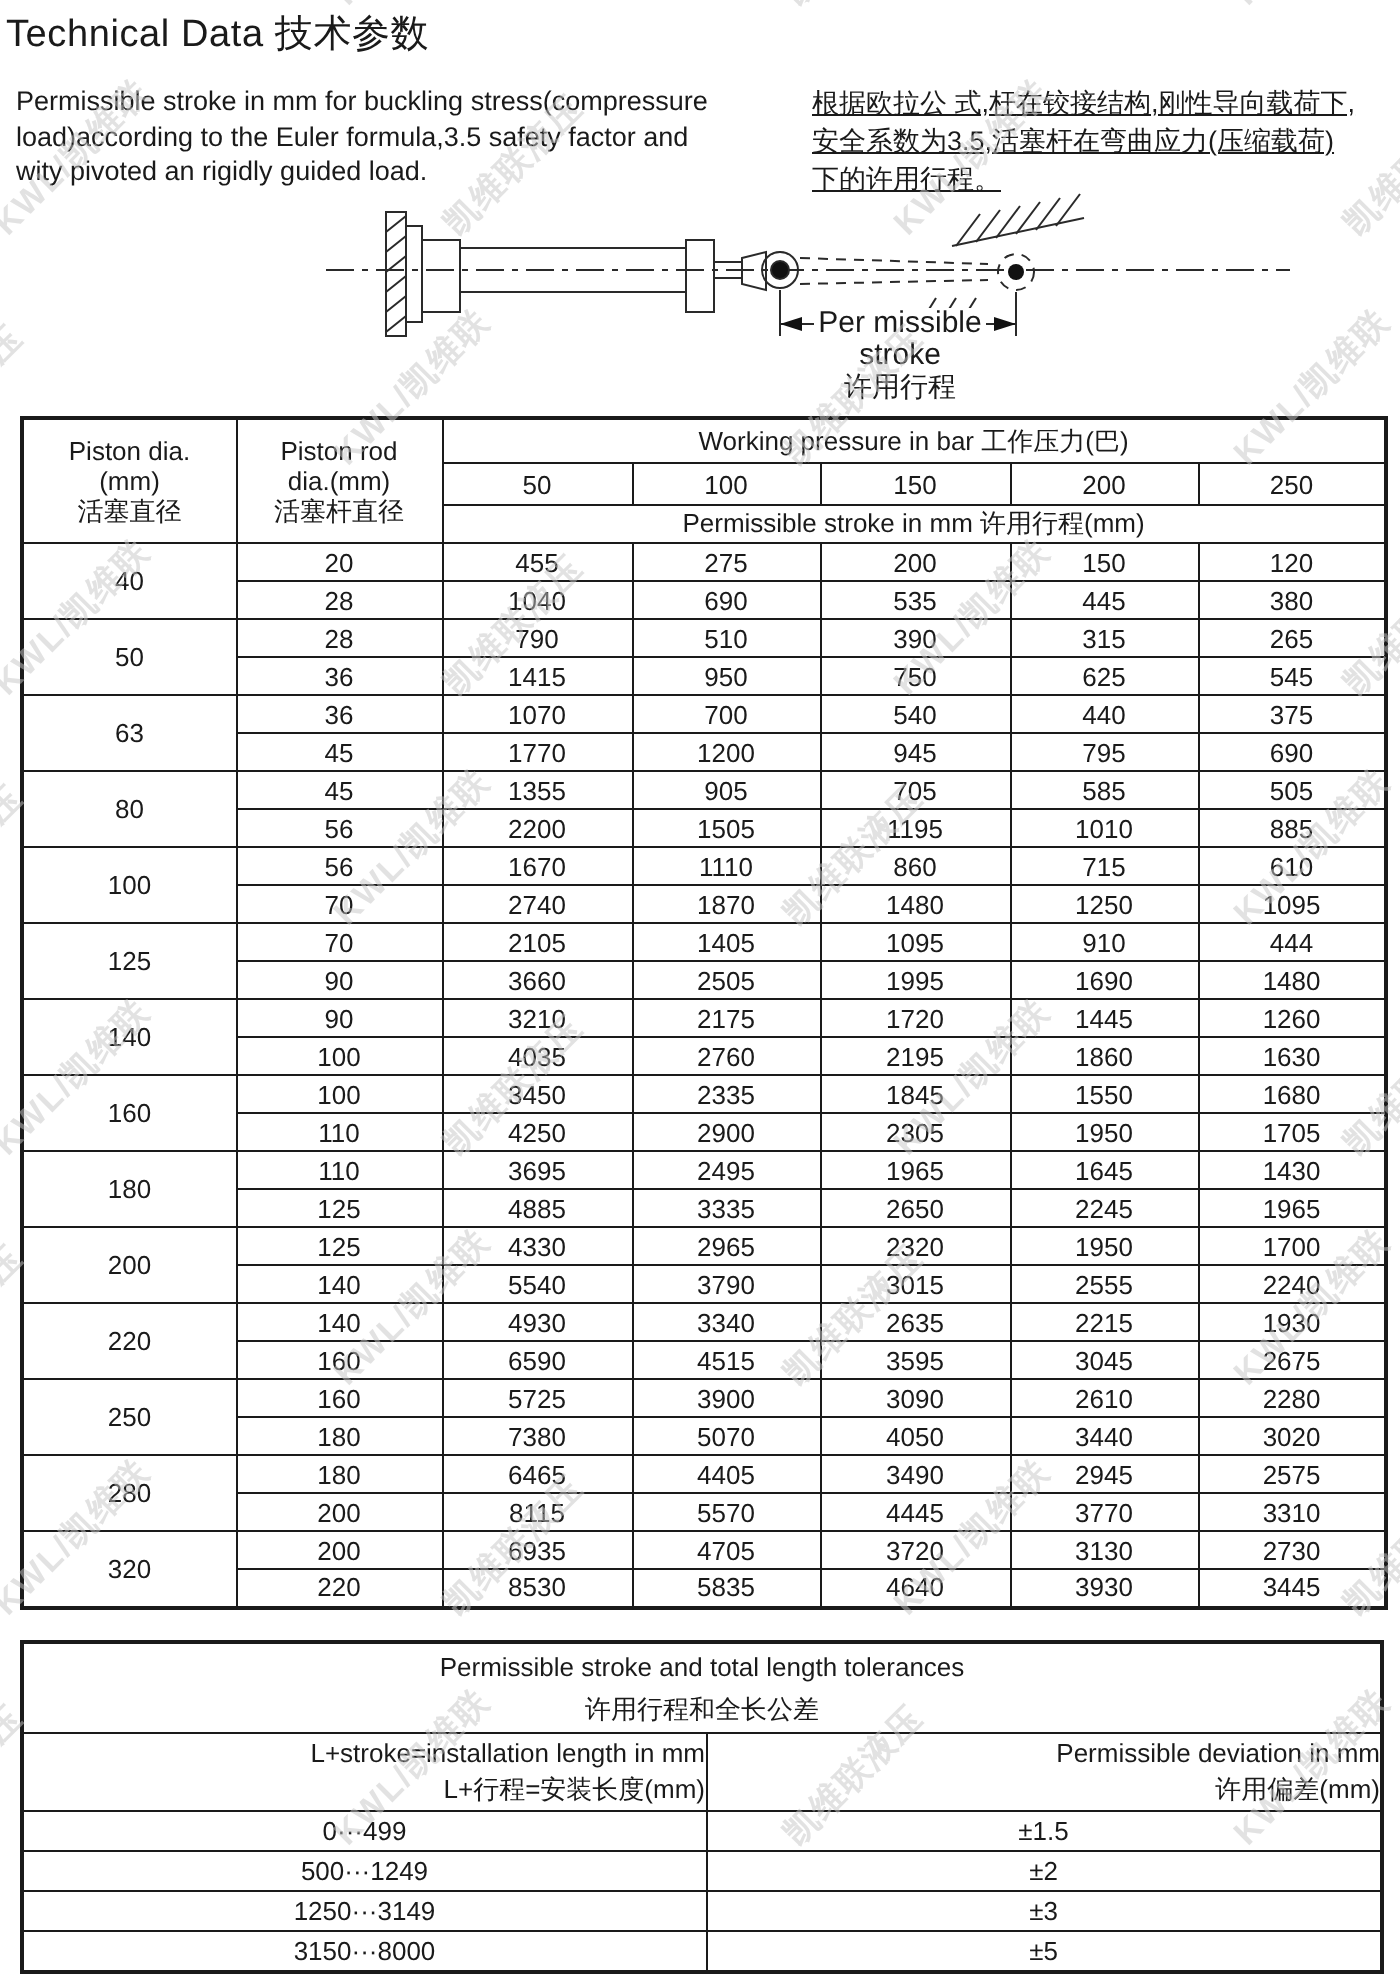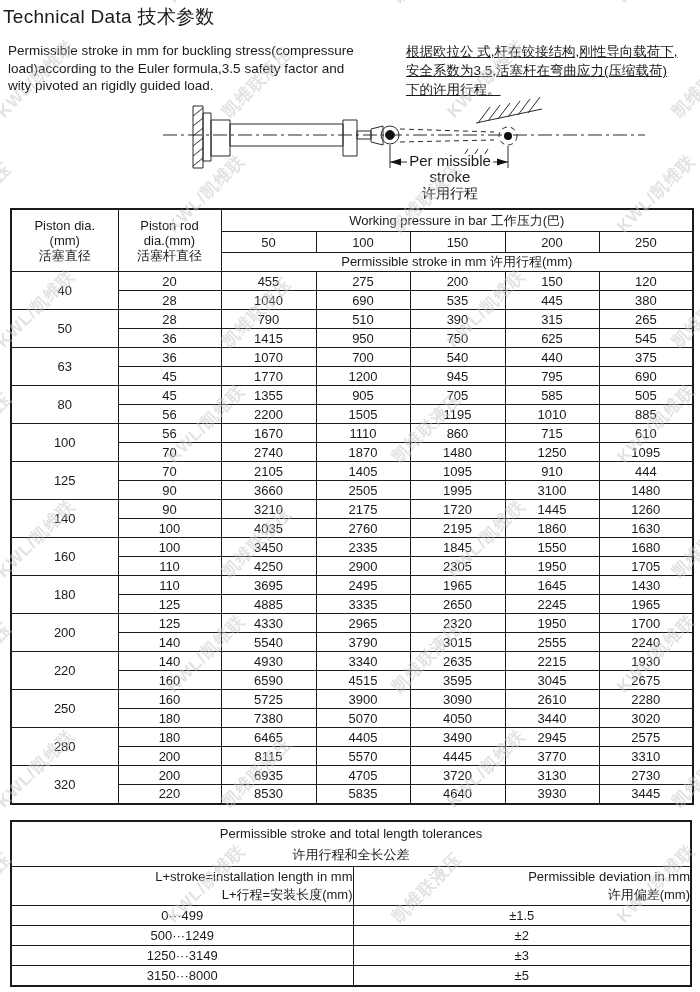--- a/index.html
+++ b/index.html
@@ -282,21 +282,21 @@
             <td>1405</td>
             <td>1095</td>
             <td>910</td>
             <td>444</td>
           </tr>
           <tr>
             <td>90</td>
             <td>3660</td>
             <td>2505</td>
             <td>1995</td>
-            <td>3100</td>
+            <td>1690</td>
             <td>1480</td>
           </tr>
           <tr>
             <td rowspan="2">140</td>
             <td>90</td>
             <td>3210</td>
             <td>2175</td>
             <td>1720</td>
             <td>1445</td>
             <td>1260</td>

